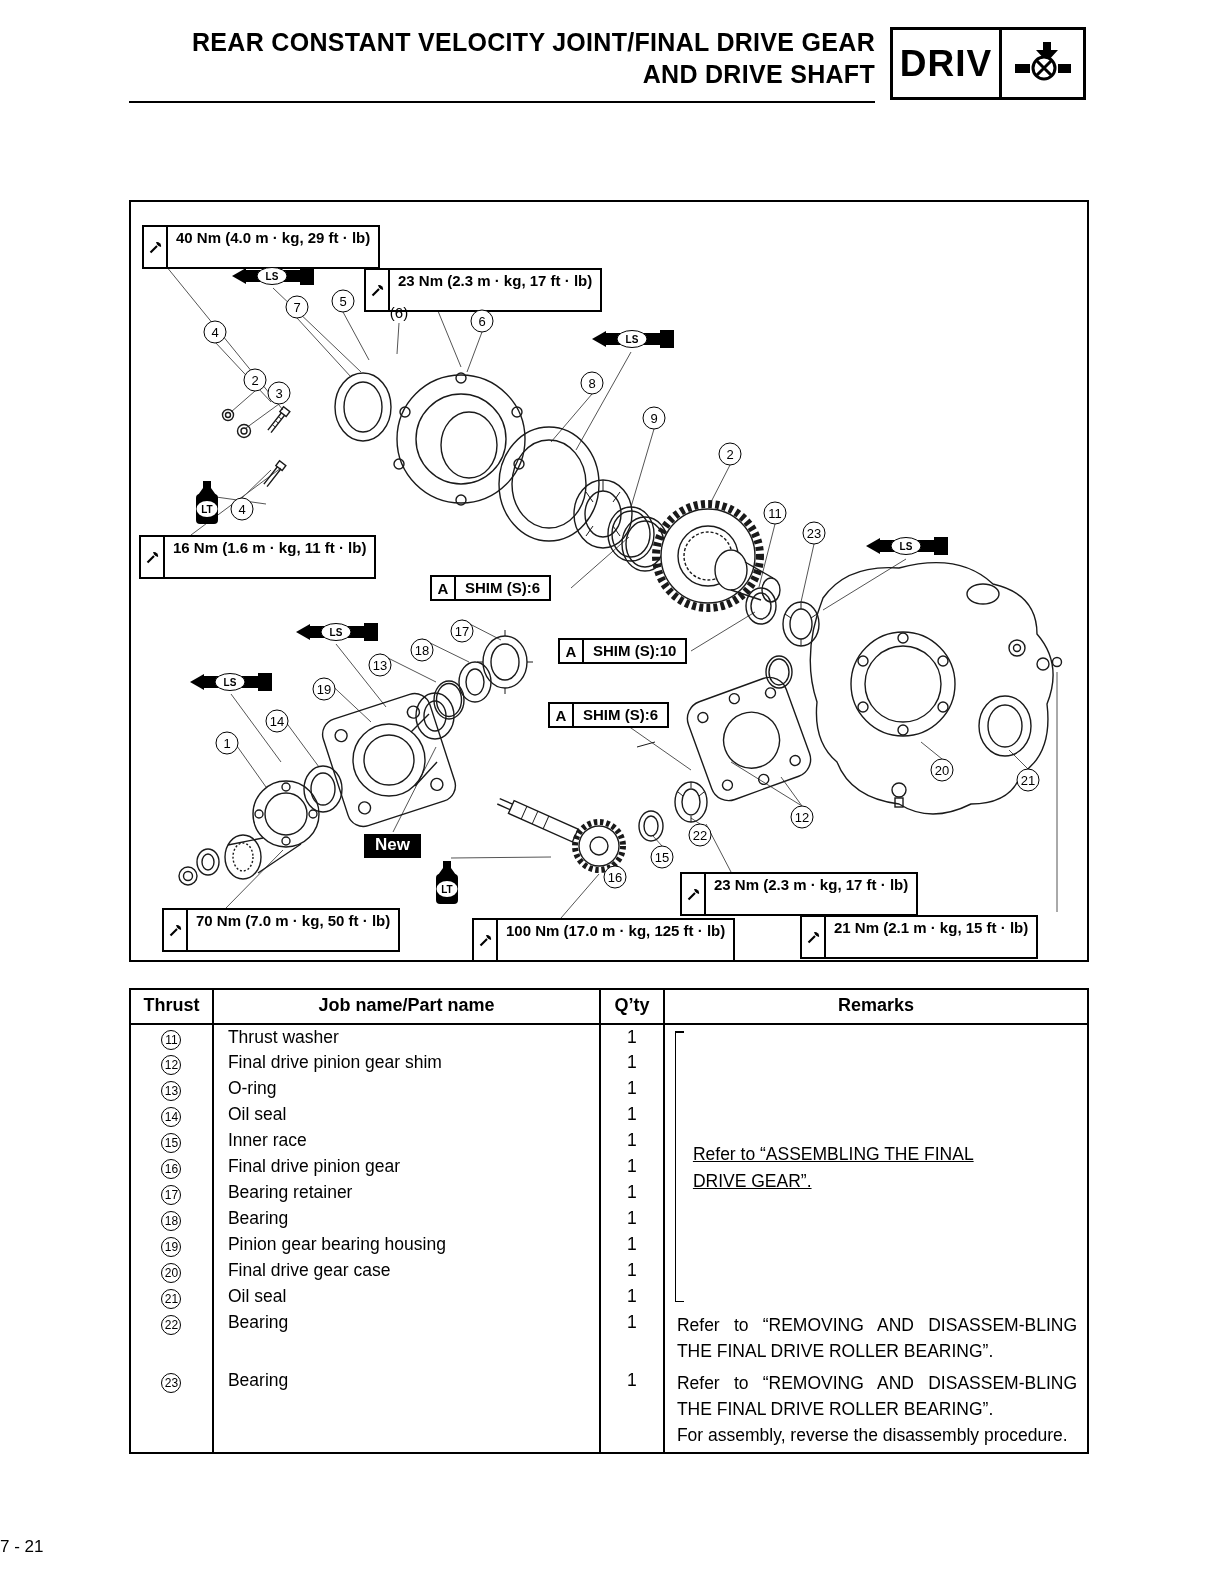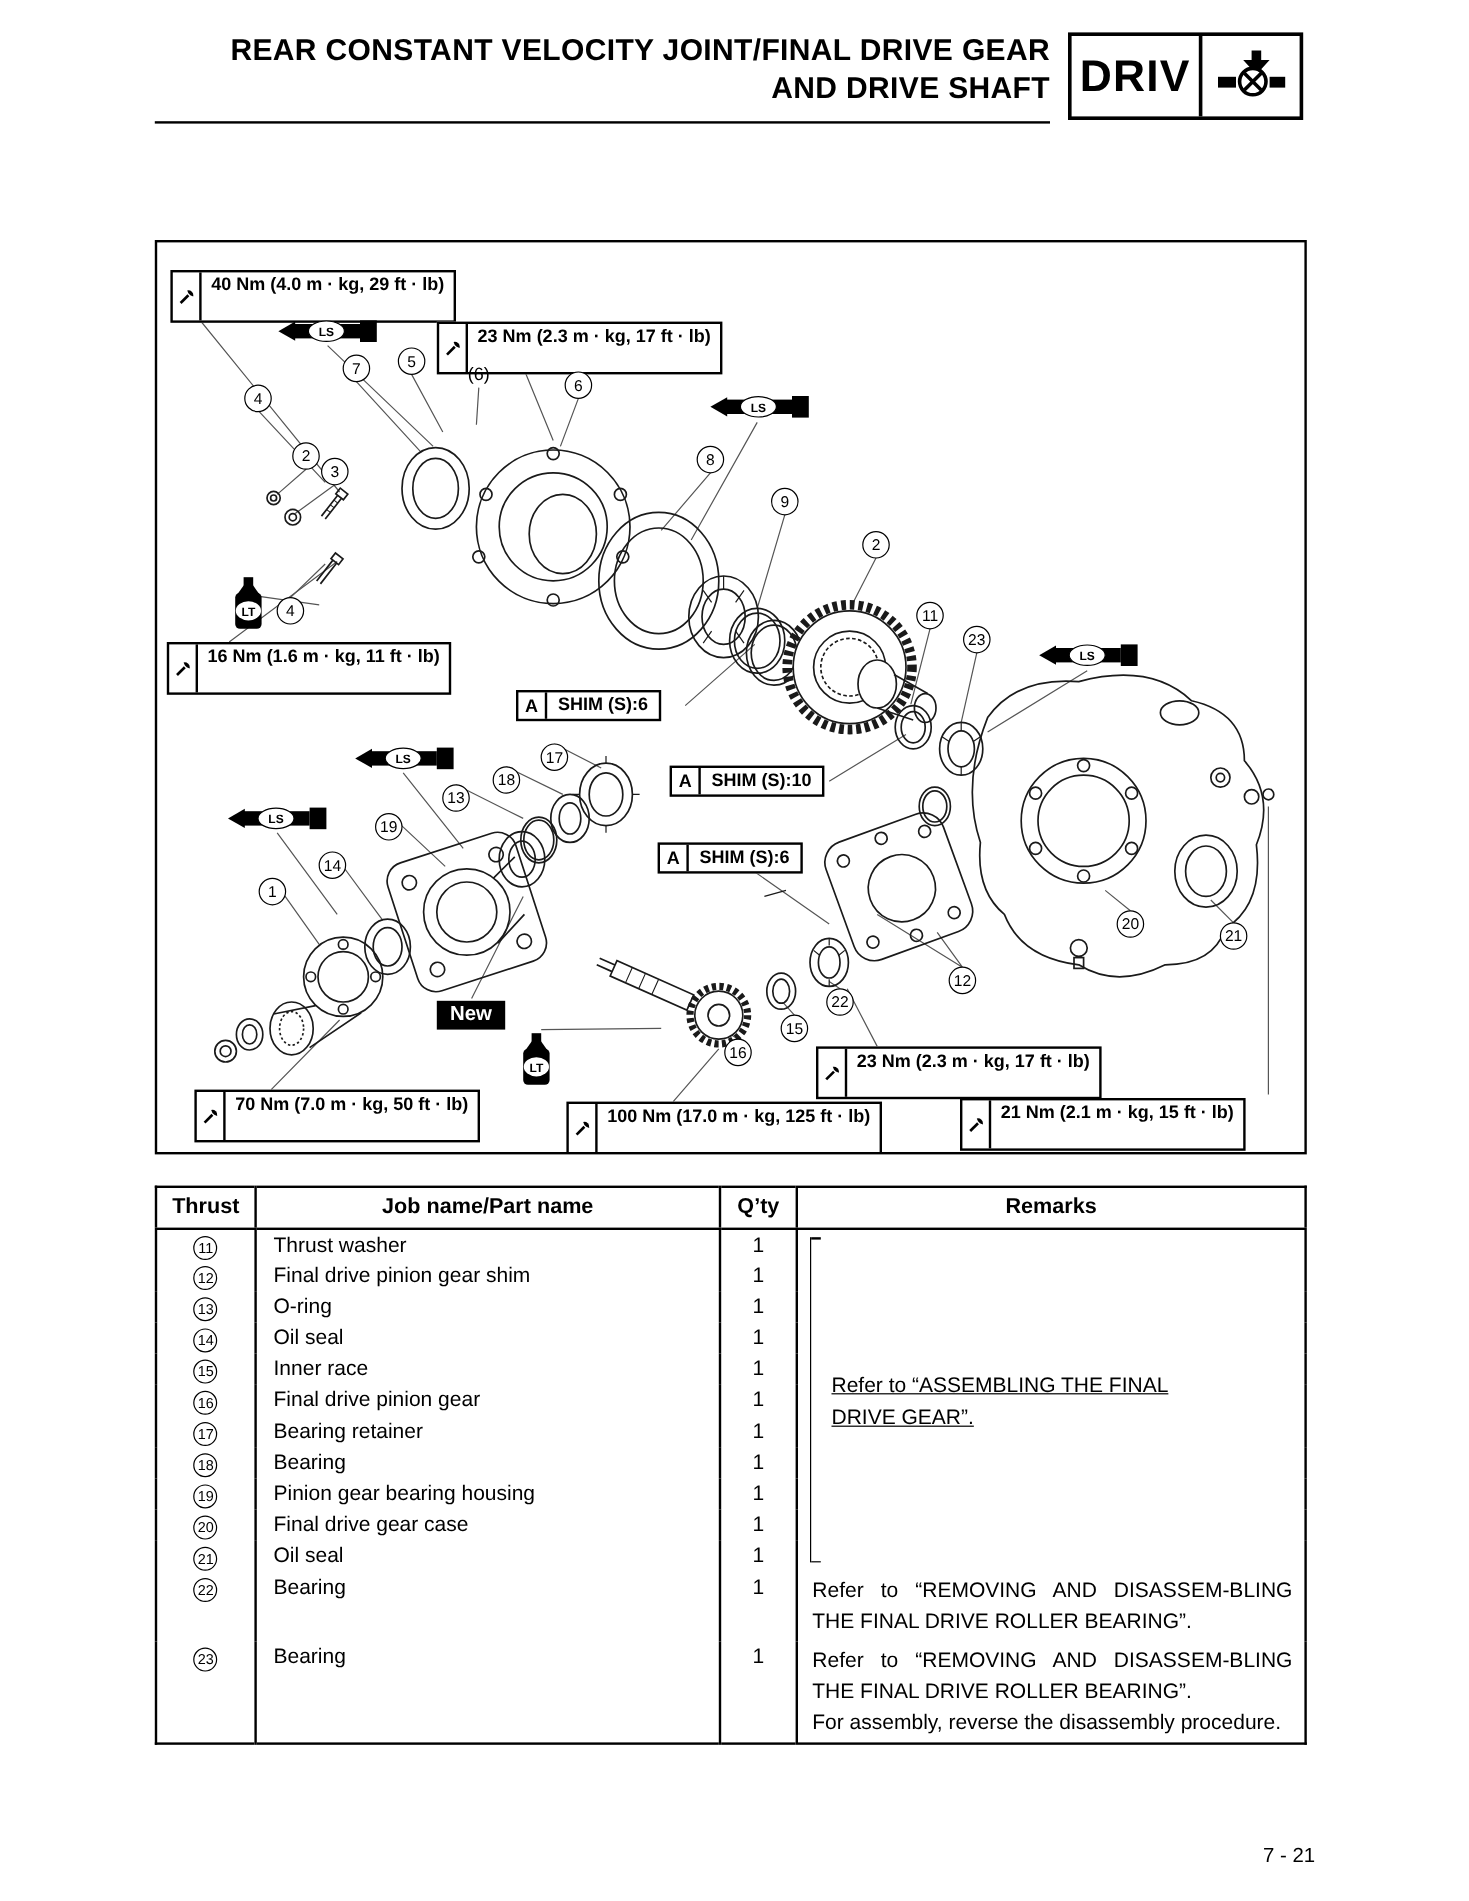--- a/index.html
+++ b/index.html
@@ -57,21 +57,21 @@
   .c-remarks { padding:2px 10px 4px 12px !important; position:relative; }
   .c-remarks p { margin:0; line-height:26px; }
   .c-remarks p.justify { text-align:justify; }
   .group-cell { position:relative; }
   .bracket { position:absolute; left:10px; top:6px; bottom:8px; width:8px; border-left:1.5px solid #000; }
   .bracket::before, .bracket::after { content:""; position:absolute; left:0; width:8px; height:1.5px; background:#000; }
   .bracket::before { top:0; } .bracket::after { bottom:0; }
   .group-remark-text { position:absolute; left:28px; top:50%; transform:translateY(-50%);
     width:330px; line-height:27px;text-decoration:underline; }
 
-  .page-number { position:absolute; top:1537px; left:0; width:1096px; text-align:right; font-size:17px; }
+  .page-number { position:absolute; top:1537px; left:0; width:1096px; text-align:left; font-size:17px; }
 </style>
 </head>
 <body>
 
 <div class="page">
 
   <div class="header-title">
     <div>REAR CONSTANT VELOCITY JOINT/FINAL DRIVE GEAR</div>
     <div>AND DRIVE SHAFT</div>
   </div>

